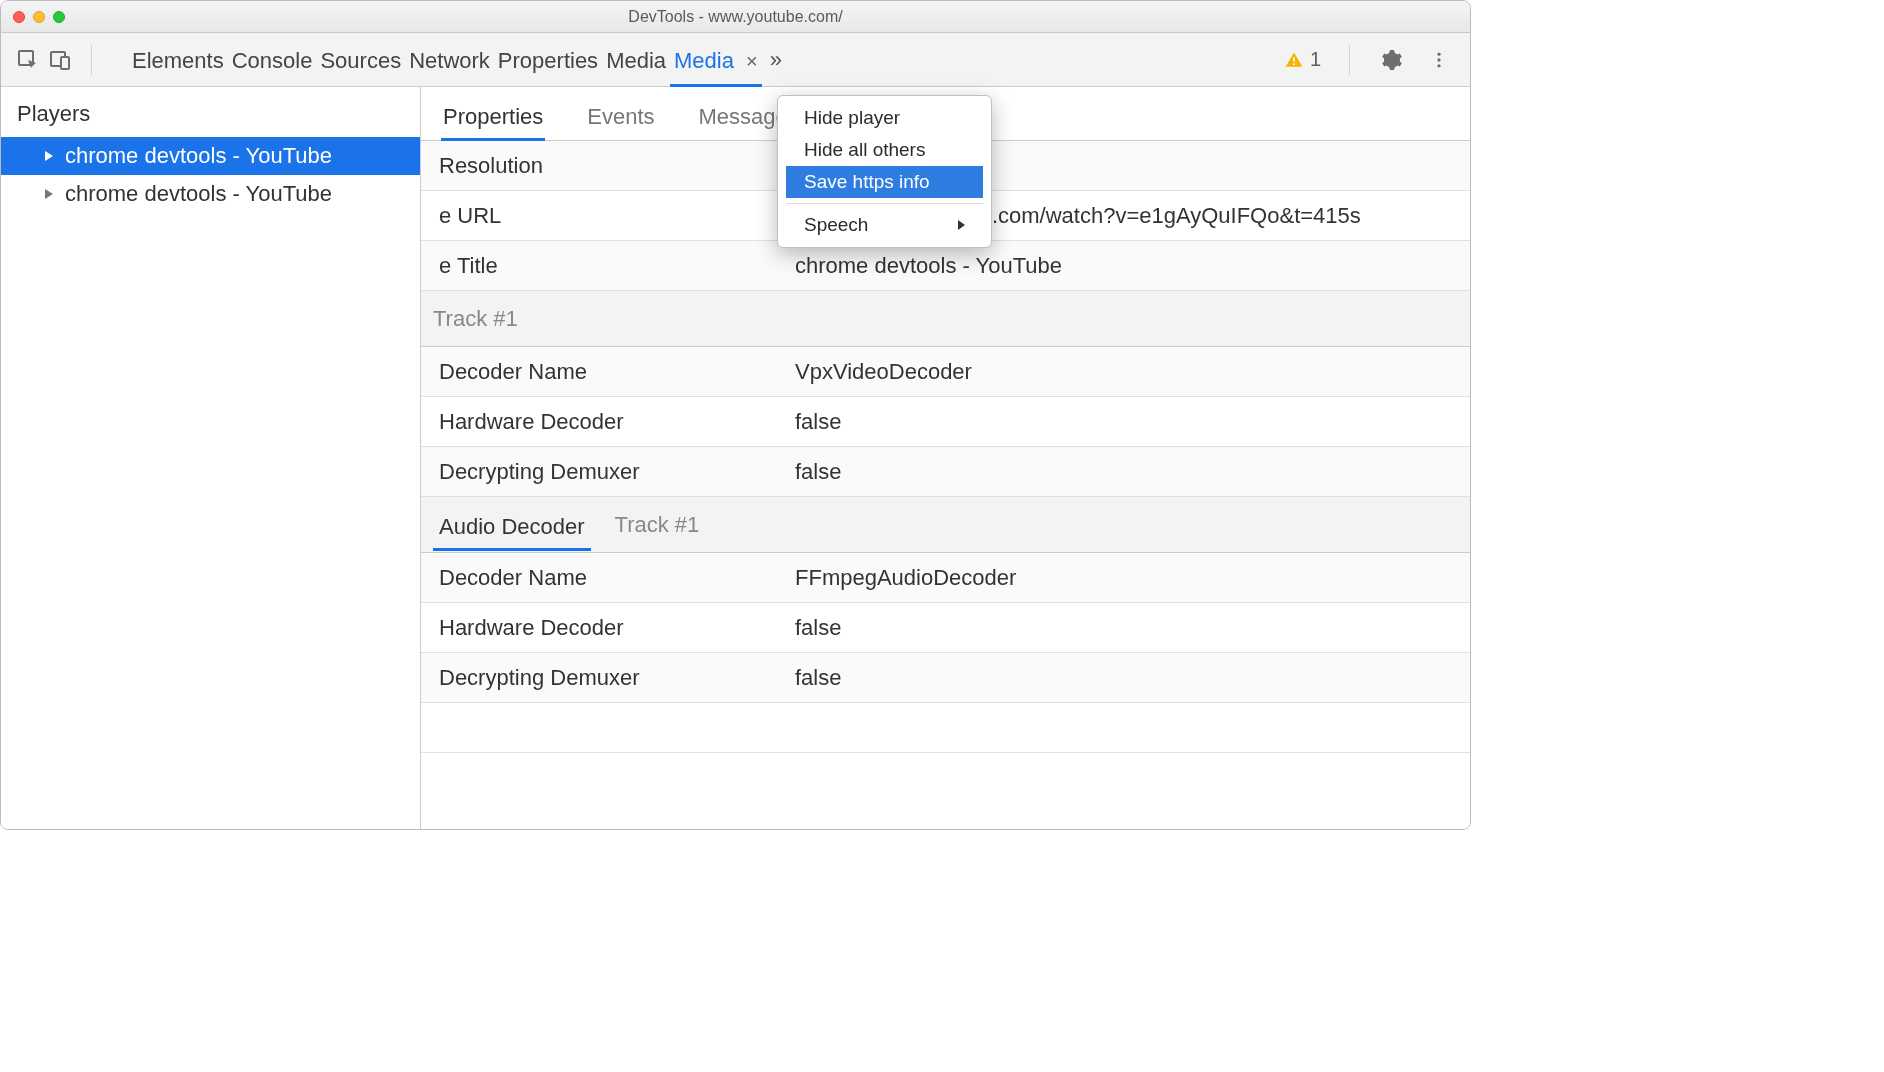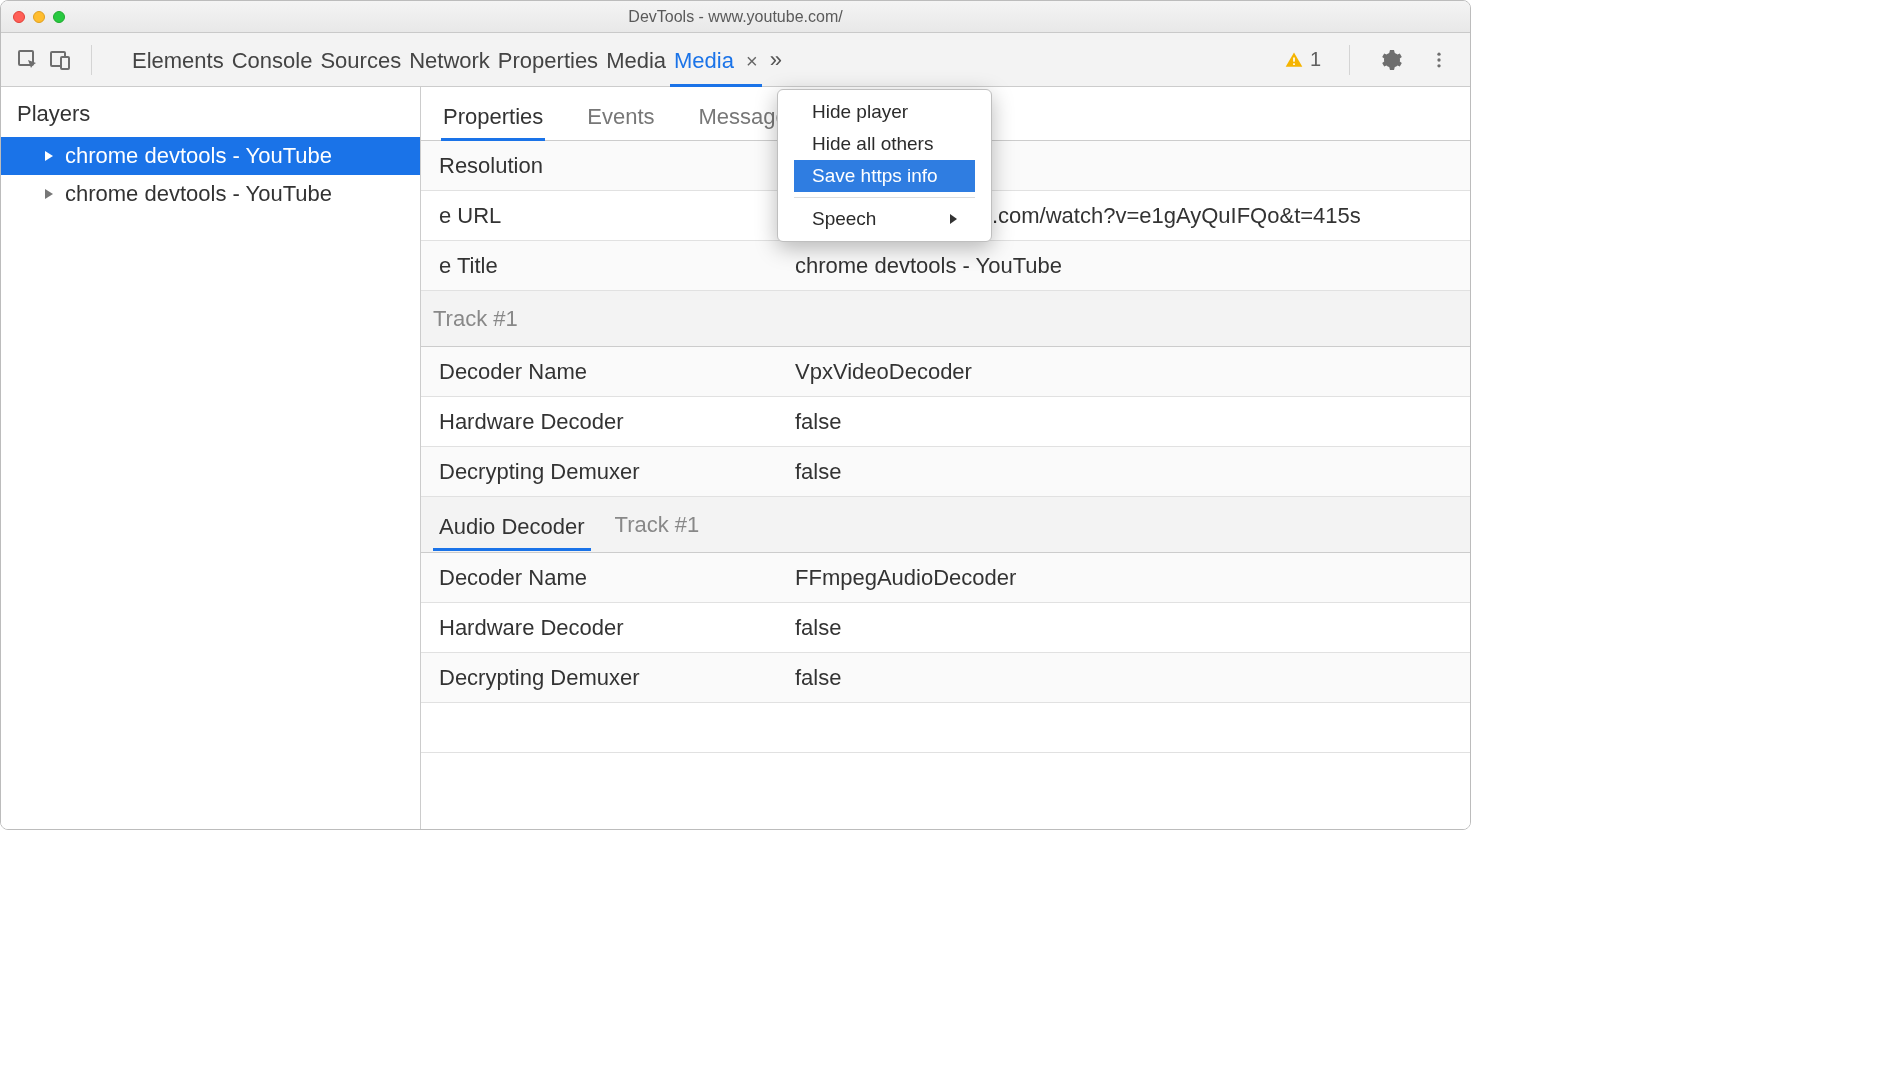--- a/index.html
+++ b/index.html
@@ -134,27 +134,27 @@
     }
     .section-tab::after {
       content: ""; position: absolute; left: 12px; right: 12px; bottom: -1px; height: 3px;
       background: #1a73e8;
     }
     .section-sub { font-size: 22px; color: #888; padding: 0 12px; }
 
     
     .ctx {
       position: absolute;
-      left: 368px; top: 2px;
+      left: 368px; top: 8px;
       width: 215px;
       background: #fff;
       border: 1px solid #bfbfbf;
       border-radius: 6px;
       box-shadow: 0 6px 22px rgba(0,0,0,0.28);
-      padding: 6px 16px;
+      padding: 6px 8px;
       z-index: 50;
       transform: translateX(-12px);
     }
     .ctx-item {
       padding: 5px 18px; font-size: 19px; color: #2b2b2b;
       display: flex; align-items: center; justify-content: space-between;
     }
     .ctx-item.hover { background: #2f7de1; color: #fff; }
     .ctx-sep { height: 1px; background: #dcdcdc; margin: 5px 0; }
     .ctx-item .arw {

